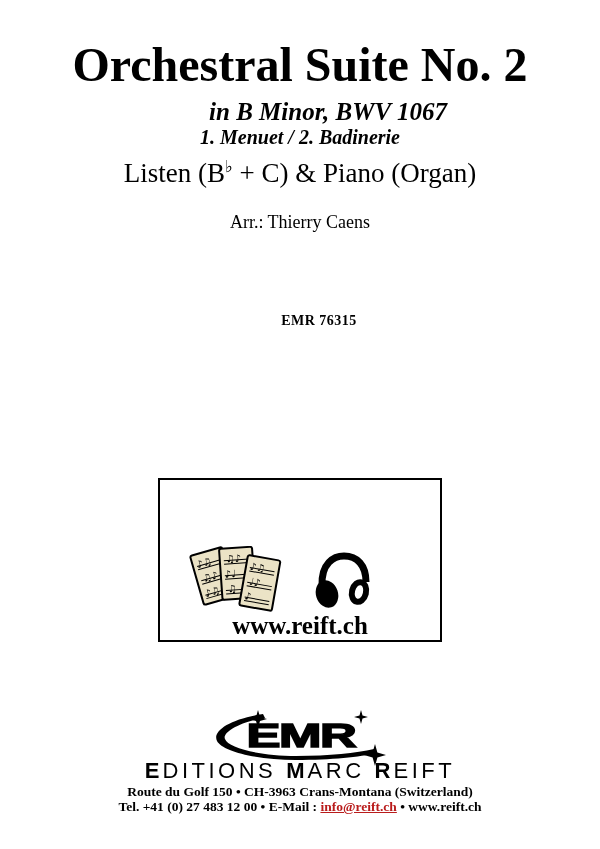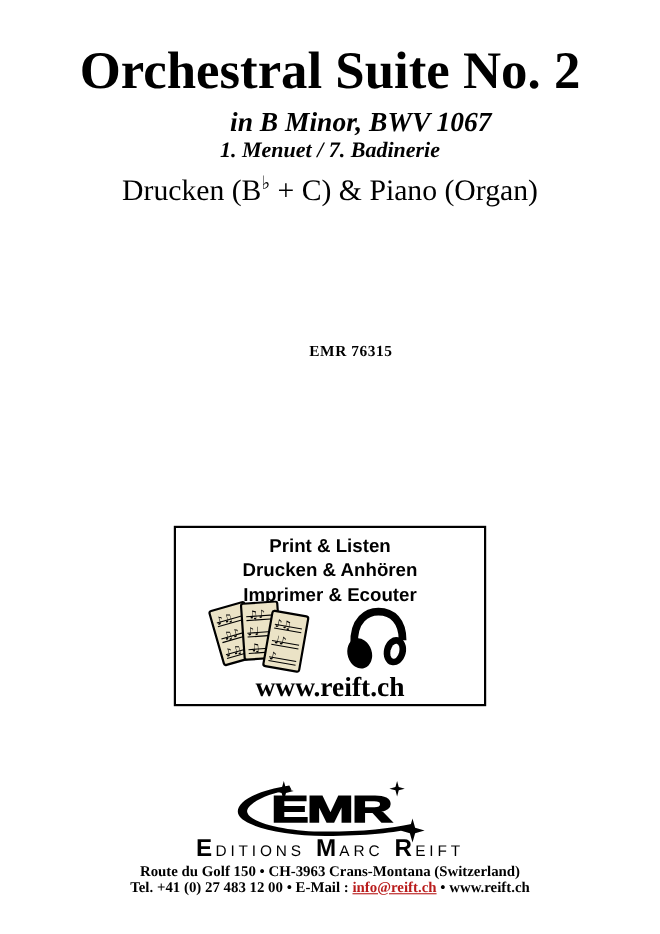--- a/index.html
+++ b/index.html
@@ -26,44 +26,40 @@
     font-family:"Liberation Sans",sans-serif;font-weight:bold;font-size:17px;line-height:22px;
   }
   .sheets-icon{position:absolute;left:14px;top:66px;}
   .phones-icon{position:absolute;left:152px;top:70px;}
   .promo-url{position:absolute;top:132px;left:0;width:100%;text-align:center;font-size:25px;font-weight:bold;}
 
   .logo-wrap{position:absolute;top:710px;left:50%;transform:translateX(-50%);width:184px;height:58px;}
   .publisher{top:759px;font-family:"Liberation Sans",sans-serif;}
   .pub-word{margin:0 5px;white-space:nowrap;}
   .pub-init{font-size:22px;font-weight:bold;letter-spacing:3px;}
-  .pub-rest{font-size:14px;letter-spacing:3.5px;}
+  .pub-rest{font-size:22px;letter-spacing:3.5px;}
   .addr{top:785px;font-size:13.5px;font-weight:bold;}
   .tel{top:800px;font-size:13.5px;font-weight:bold;}
   .email-link{color:#b91c1c;text-decoration:underline;cursor:pointer;}
 </style>
 </head>
 <body>
 
 <div class="page">
 
   <div class="center-line" id="title">Orchestral Suite No. 2</div>
   <div class="center-line" id="sub1">in B Minor, BWV 1067</div>
-  <div class="center-line" id="sub2">1. Menuet / 7. Badinerie</div>
+  <div class="center-line" id="sub2">1. Menuet / 2. Badinerie</div>
 
-  <div class="center-line" id="instr"><span>Drucken (B</span><span class="flat">♭</span><span> + C) &amp; Piano (Organ)</span></div>
+  <div class="center-line" id="instr"><span>Listen (B</span><span class="flat">♭</span><span> + C) &amp; Piano (Organ)</span></div>
 
+  <div class="center-line" id="arr">Arr.: Thierry Caens</div>
   <div class="center-line" id="catalog">EMR 76315</div>
 
   <div class="promo">
-    <div class="promo-lines">
-      <div>Print &amp; Listen</div>
-      <div>Drucken &amp; Anhören</div>
-      <div>Imprimer &amp; Ecouter</div>
-    </div>
 
     <svg class="sheets-icon" width="120" height="68" viewBox="0 0 120 68">
       <g transform="translate(16,10) rotate(-16)">
         <rect x="0" y="0" width="33" height="51" rx="2" fill="#ebe3c6" stroke="#000" stroke-width="2"></rect>
         <line x1="4" y1="12" x2="29" y2="12" stroke="#000" stroke-width="1"></line>
         <line x1="4" y1="15.5" x2="29" y2="15.5" stroke="#000" stroke-width="1"></line>
         <text x="4" y="14" font-size="10" font-family="DejaVu Sans, sans-serif">♪♫</text>
         <line x1="4" y1="27" x2="29" y2="27" stroke="#000" stroke-width="1"></line>
         <line x1="4" y1="30.5" x2="29" y2="30.5" stroke="#000" stroke-width="1"></line>
         <text x="6" y="29" font-size="10" font-family="DejaVu Sans, sans-serif">♫♪</text>

